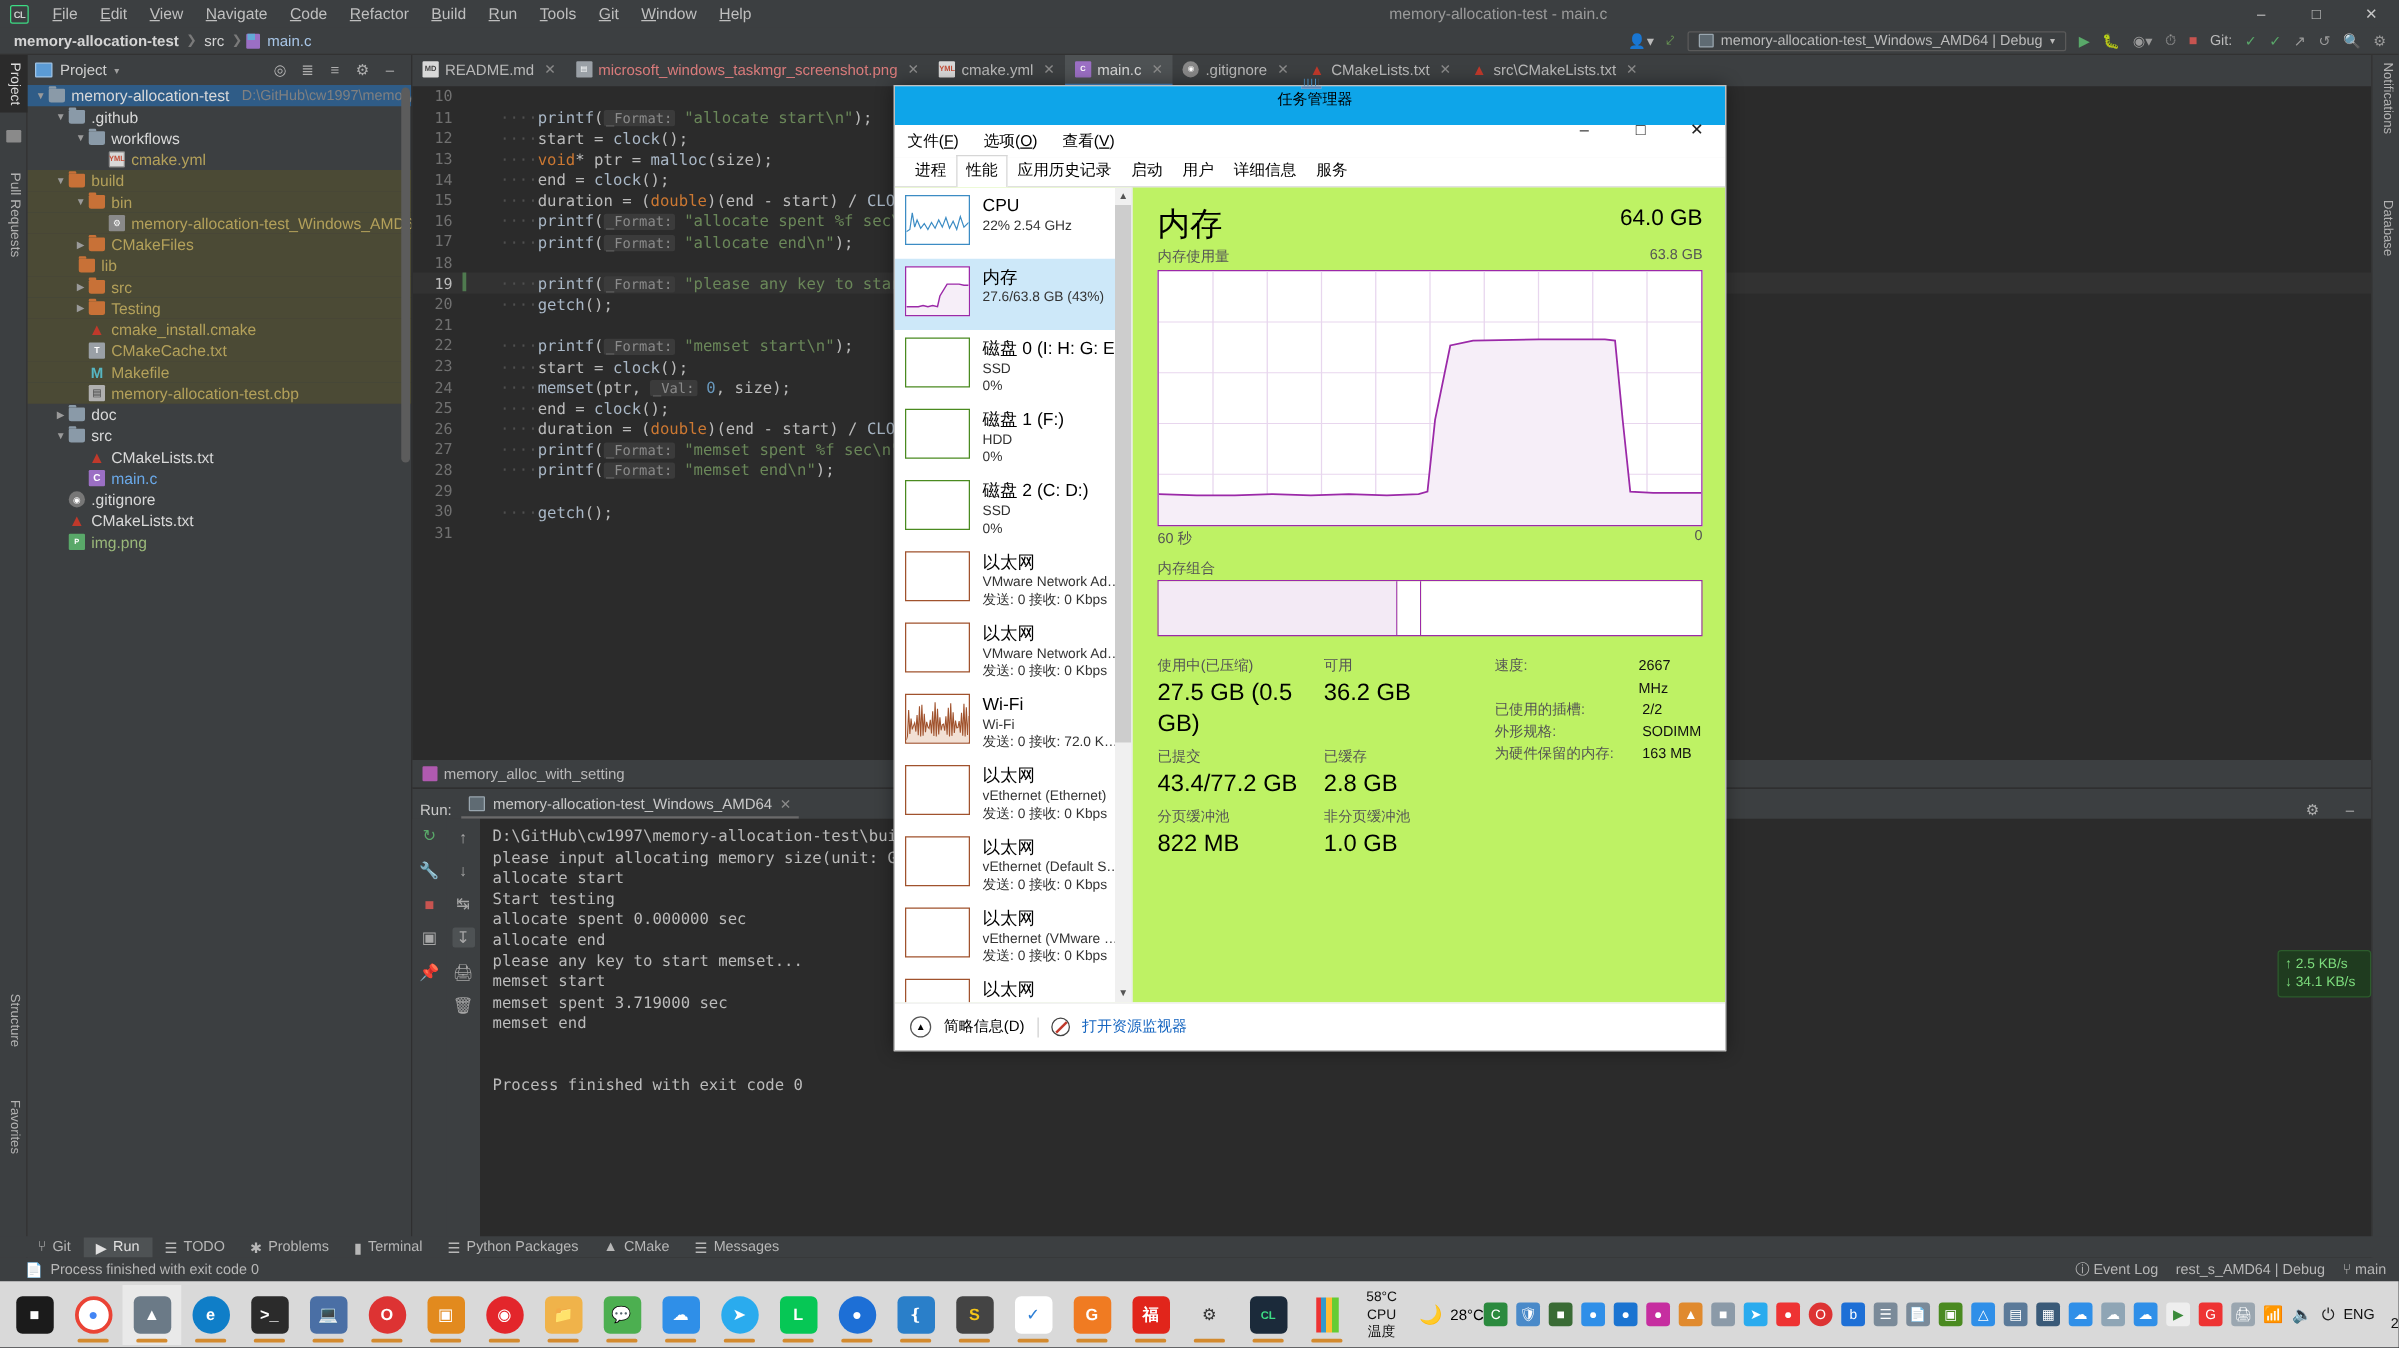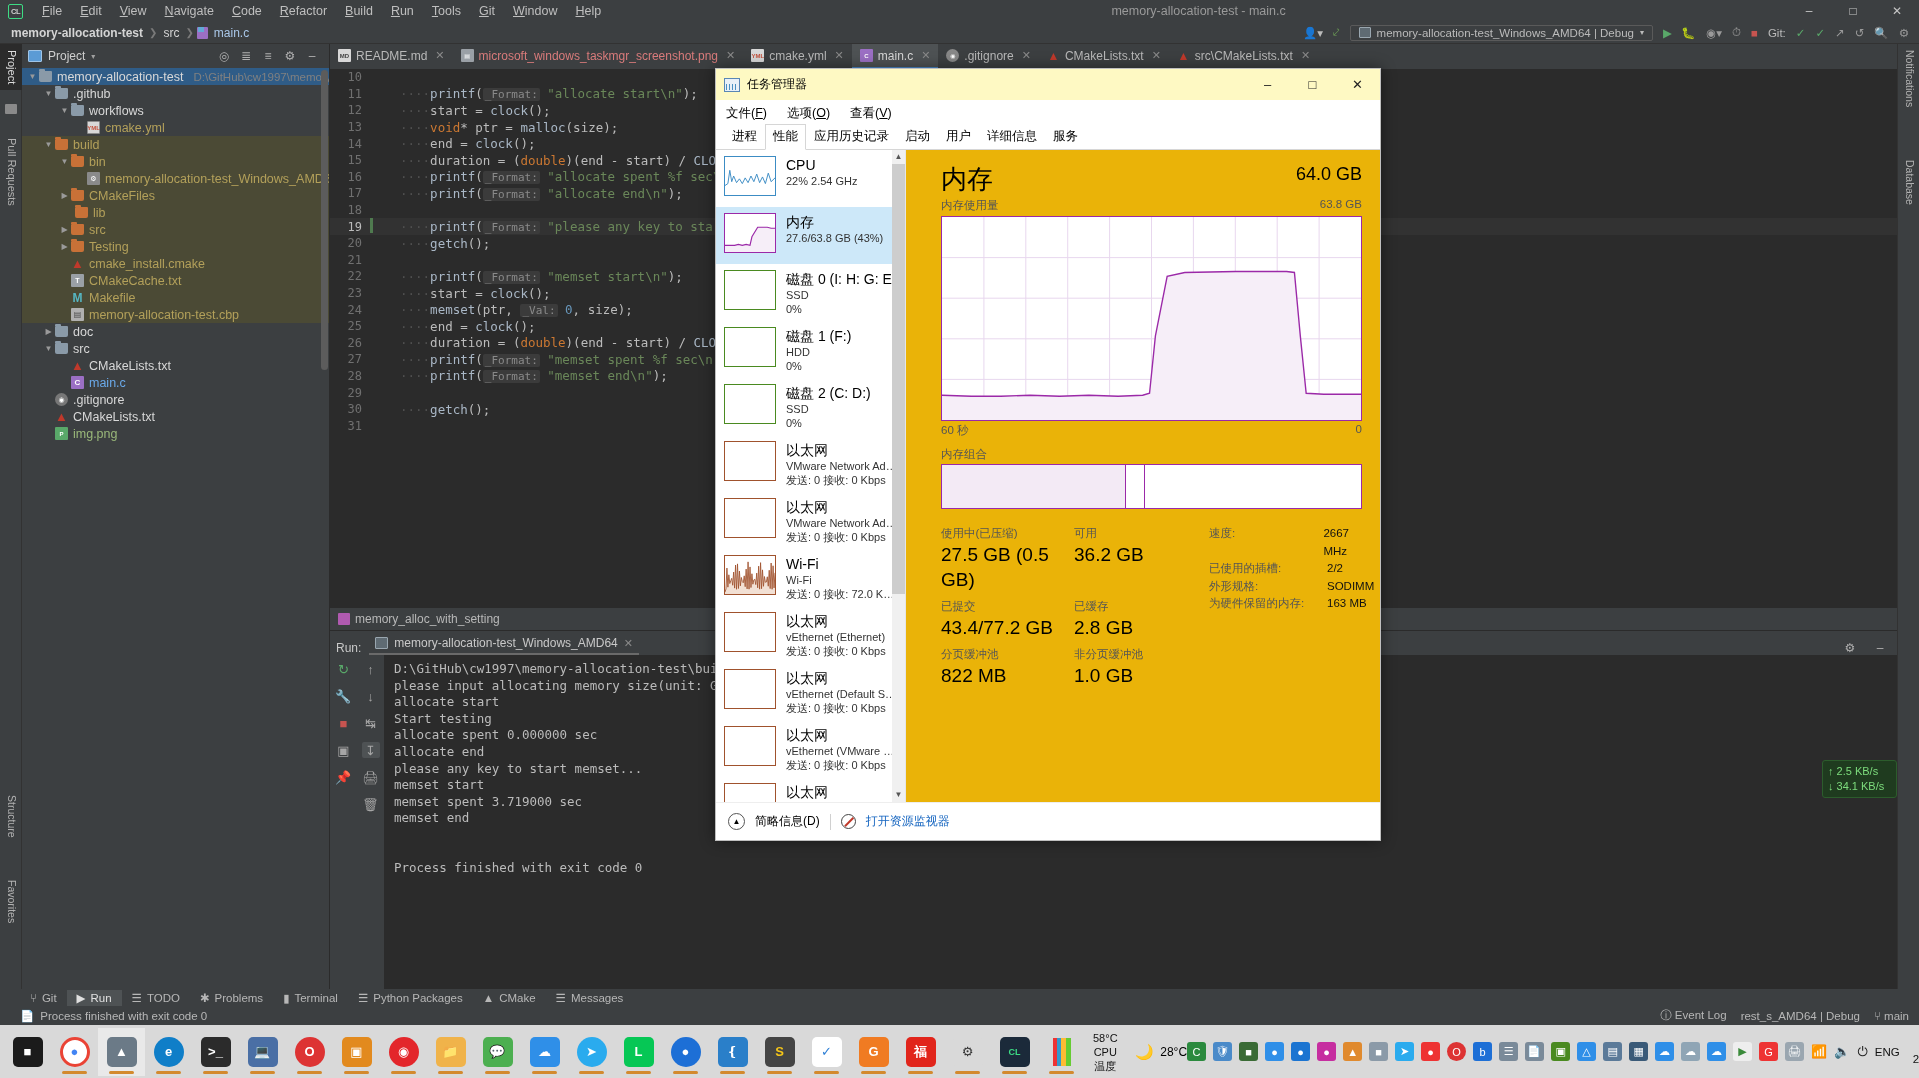--- a/index.html
+++ b/index.html
@@ -163,41 +163,41 @@
   
   .netwidget { position:absolute; right:22px; top:760px; width:75px; height:38px;
                background:#1f3b1f; border:1px solid #2c5c2c; border-radius:3px;
                color:#7ddc7d; font-size:11px; padding:3px 5px; line-height:15px;}
 
   
   .tm { position:absolute; left:715px; top:68px; width:666px; height:773px;
         background:#f0f0f0; border:1px solid #bfbfbf;
         box-shadow:0 0 14px rgba(0,0,0,.45); color:#000;
         font-family:"Liberation Sans","DejaVu Sans",sans-serif; }
-  .tmtitle { height:31px; display:flex; align-items:center; padding-left:8px; background:#fef9c3;}
+  .tmtitle { height:31px; display:flex; align-items:center; padding-left:8px; background:#0ea5e9;flex-direction:column;}
   .tmicon { width:16px;height:14px;border:1px solid #5a87b5;background:#e8f0f8;
             margin-right:7px; position:relative;}
   .tmicon:after{content:"";position:absolute;left:1px;bottom:1px;width:12px;height:6px;
             background:linear-gradient(90deg,#4a90c2 1px,transparent 1px) repeat-x;
             background-size:3px 6px;}
   .tmtitle .t { font-size:12px; }
   .tmwbtns { margin-left:auto; display:flex; }
   .tmwb { width:45px; height:31px; display:flex; align-items:center; justify-content:center;
           font-size:13px; color:#222; }
   .tmmenu { height:26px; display:flex; align-items:center; gap:20px; padding-left:10px;
             background:#fff; font-size:12.5px; }
   .tmmenu u { text-decoration:underline; }
   .tmtabs { height:24px; display:flex; align-items:flex-end; background:#fff;
             padding-left:8px; border-bottom:1px solid #d6d6d6;}
   .tmtab { font-size:12.5px; padding:3px 7px 4px; border:1px solid transparent;
            border-bottom:none; }
   .tmtab.active { background:#fff; border-color:#d6d6d6; position:relative; top:1px;
                   border-bottom:1px solid #fff; }
   .tmbody { position:absolute; top:81px; left:0; right:0; bottom:38px; display:flex;
-            background:#eab308;gap:15px; }
+            background:#bef264; }
 
   .tmlist { width:190px; background:#fff; position:relative; overflow:hidden;
             border-right:1px solid #e6e6e6;}
   .tmitem { display:flex; gap:10px; padding:6px 6px 6px 8px; align-items:flex-start;
             height:57px; }
   .tmitem.sel { background:#cde8f9; }
   .mini { width:52px; height:40px; border:1px solid #3c8cc4; background:#fff; flex:none;
           position:relative; overflow:hidden;}
   .mini.purple{ border-color:#9b29a8; }
   .mini.green { border-color:#4a8a20; }
@@ -390,21 +390,21 @@
             <div class="trow inbuild" style="padding-left: 52px;">
               <span class="arrow"></span>
               <span class="fileic ic-exe">⚙</span>
               <span class="tname olive">memory-allocation-test_Windows_AMD64.exe</span>
             </div>
             <div class="trow inbuild" style="padding-left: 36px;">
               <span class="arrow">▶</span>
               <span class="folder orange"></span>
               <span class="tname olive">CMakeFiles</span>
             </div>
-            <div class="trow inbuild" style="padding-left: 40px; text-align: right;">
+            <div class="trow inbuild" style="padding-left: 28px; text-align: right;">
               <span class="arrow"></span>
               <span class="folder orange"></span>
               <span class="tname olive">lib</span>
             </div>
             <div class="trow inbuild" style="padding-left: 36px;">
               <span class="arrow">▶</span>
               <span class="folder orange"></span>
               <span class="tname olive">src</span>
             </div>
             <div class="trow inbuild" style="padding-left: 36px;">

